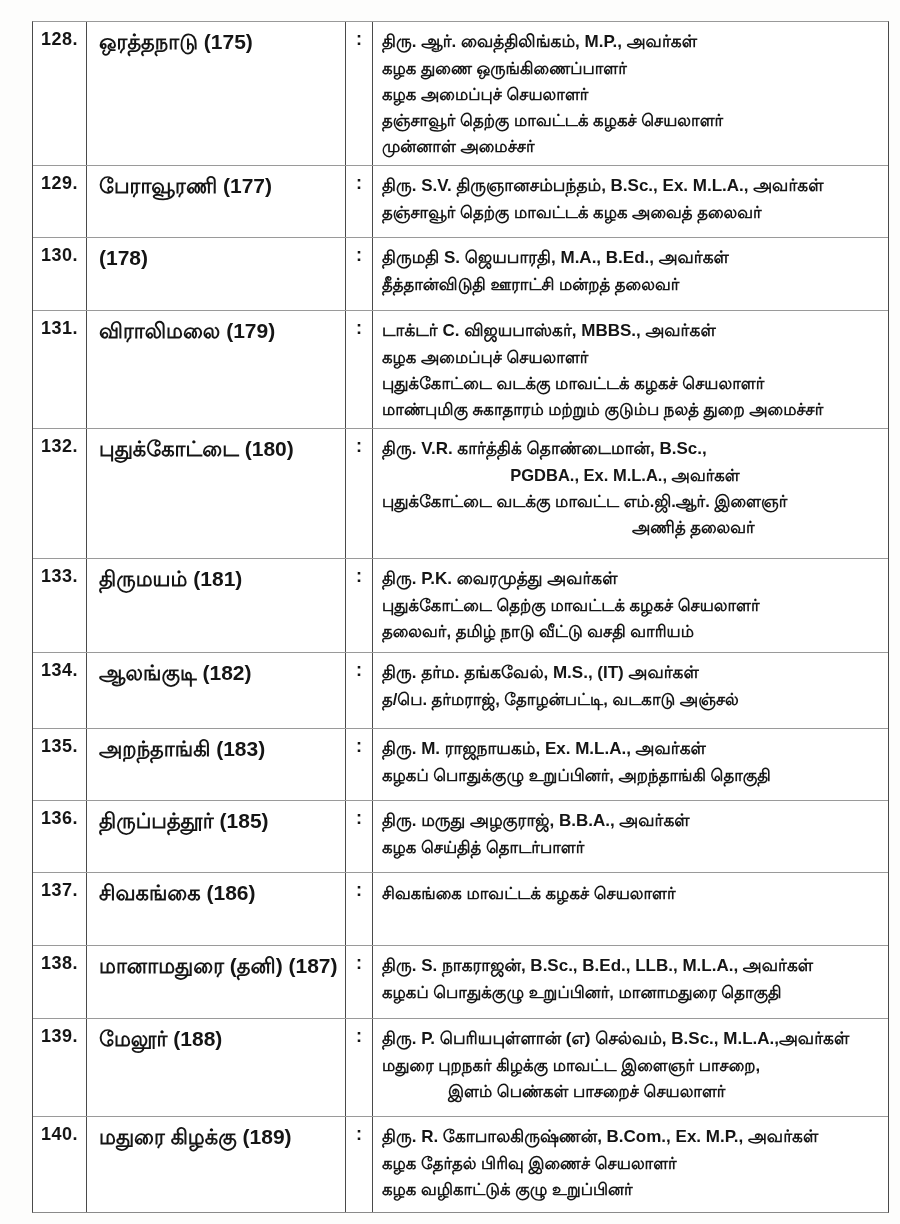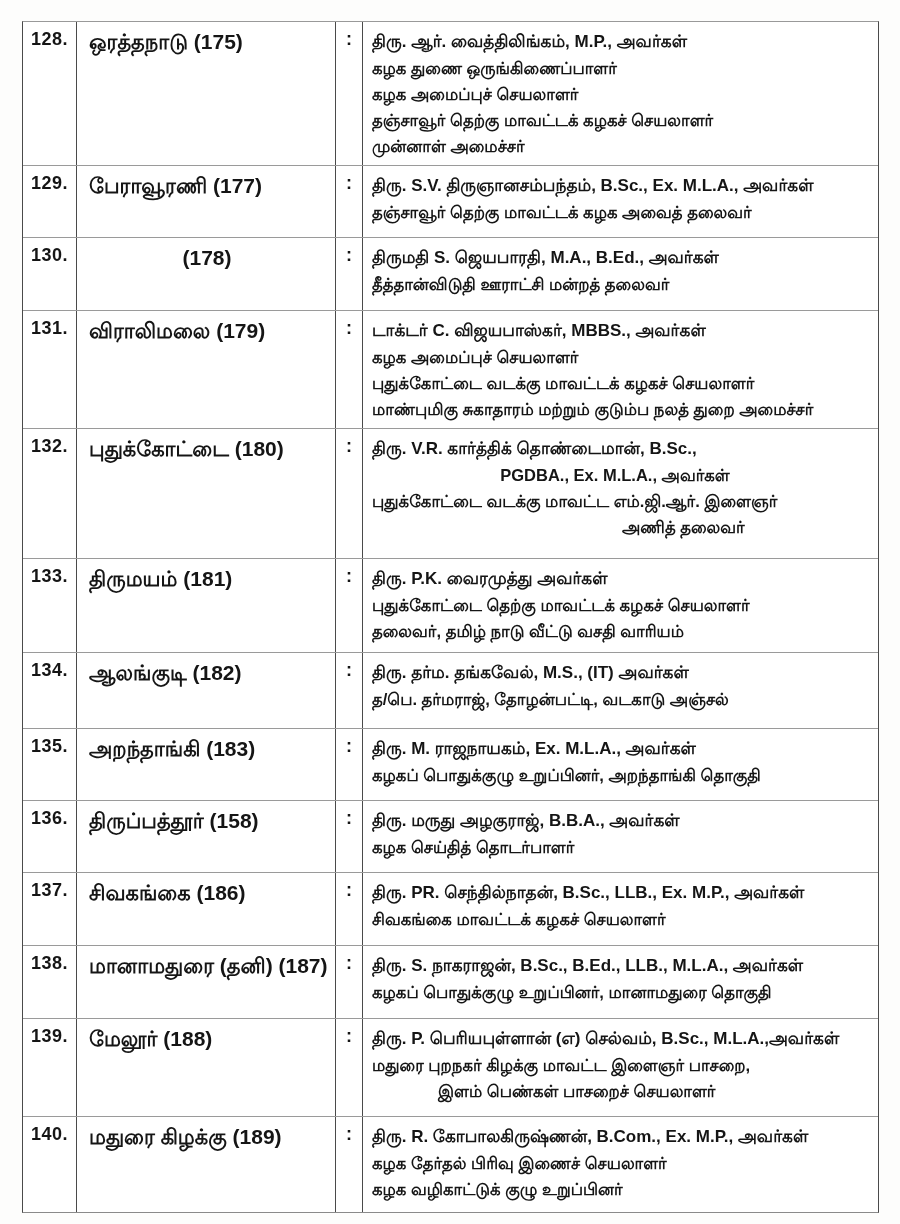--- a/index.html
+++ b/index.html
@@ -6,21 +6,21 @@
   body{
     width:900px;height:1224px;
     background:#fdfdfc;
     font-family:"Liberation Sans", sans-serif;
     color:#151515;
     position:relative;
     overflow:hidden;
   }
   .doc-table{
     position:absolute;
-    left:22px;top:21px;
+    left:32px;top:21px;
     width:857px;
     border-left:1.5px solid #4a4a4a;
     border-right:1.5px solid #4a4a4a;
     border-top:1px solid #999;
     border-bottom:1px solid #8a8a8a;
     box-sizing:border-box;
     background:#fff;
   }
   .row{
     display:grid;
@@ -74,21 +74,21 @@
     padding-right:6px;
     font-weight:700;
     font-size:16.5px;
     line-height:26px;
   }
   .dline{white-space:nowrap;}
   .dline.name{font-size:17px;}
   .al-right{text-align:center;padding-right:14px;}
   .al-indent{padding-left:66px;}
   .al-indent-lg{padding-left:250px;white-space:nowrap;}
-  .cline.al-right{text-align:center;padding-right:6px;}
+  .cline.al-right{text-align:left;padding-right:6px;}
 </style>
 </head>
 <body>
 
 <div class="doc-table">
   <div class="row">
     <div class="cell num-cell">128.</div>
     <div class="cell const-cell">
         <div class="cline">ஒரத்தநாடு (175)</div>
       </div>
@@ -187,37 +187,36 @@
     <div class="cell colon-cell">:</div>
     <div class="cell det-cell">
         <div class="dline name">திரு. M. ராஜநாயகம், Ex. M.L.A., அவர்கள்</div>
         <div class="dline">கழகப் பொதுக்குழு உறுப்பினர், அறந்தாங்கி தொகுதி</div>
       </div>
   </div>
 
   <div class="row">
     <div class="cell num-cell">136.</div>
     <div class="cell const-cell">
-        <div class="cline">திருப்பத்தூர் (158)</div>
+        <div class="cline">திருப்பத்தூர் (185)</div>
       </div>
     <div class="cell colon-cell">:</div>
     <div class="cell det-cell">
         <div class="dline name">திரு. மருது அழகுராஜ், B.B.A., அவர்கள்</div>
         <div class="dline">கழக செய்தித் தொடர்பாளர்</div>
       </div>
   </div>
 
   <div class="row">
     <div class="cell num-cell">137.</div>
     <div class="cell const-cell">
         <div class="cline">சிவகங்கை (186)</div>
       </div>
     <div class="cell colon-cell">:</div>
     <div class="cell det-cell">
-        <div class="dline name">திரு. PR. செந்தில்நாதன், B.Sc., LLB., Ex. M.P., அவர்கள்</div>
         <div class="dline">சிவகங்கை மாவட்டக் கழகச் செயலாளர்</div>
       </div>
   </div>
 
   <div class="row">
     <div class="cell num-cell">138.</div>
     <div class="cell const-cell">
         <div class="cline">மானாமதுரை (தனி) (187)</div>
       </div>
     <div class="cell colon-cell">:</div>

